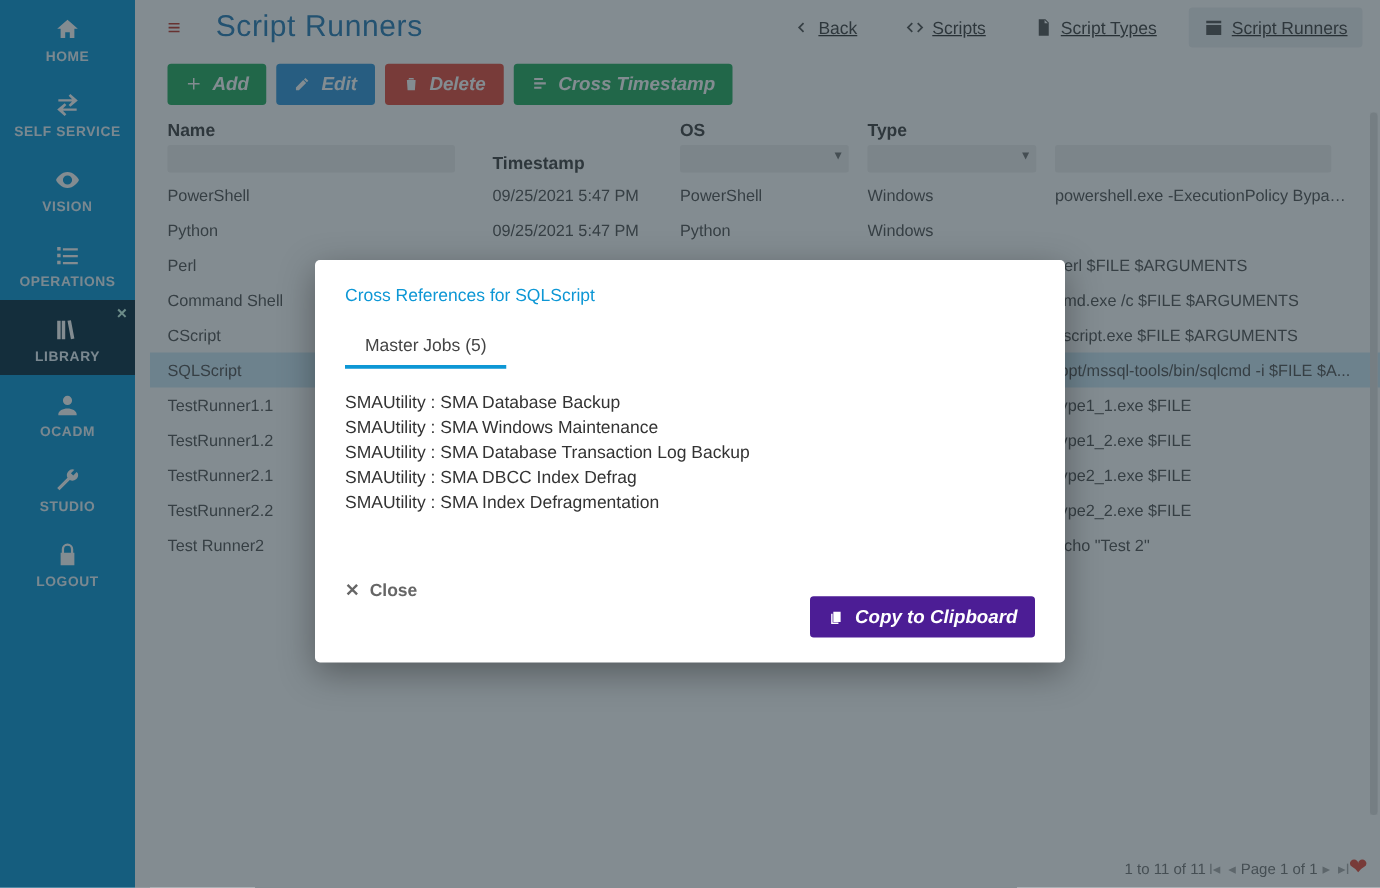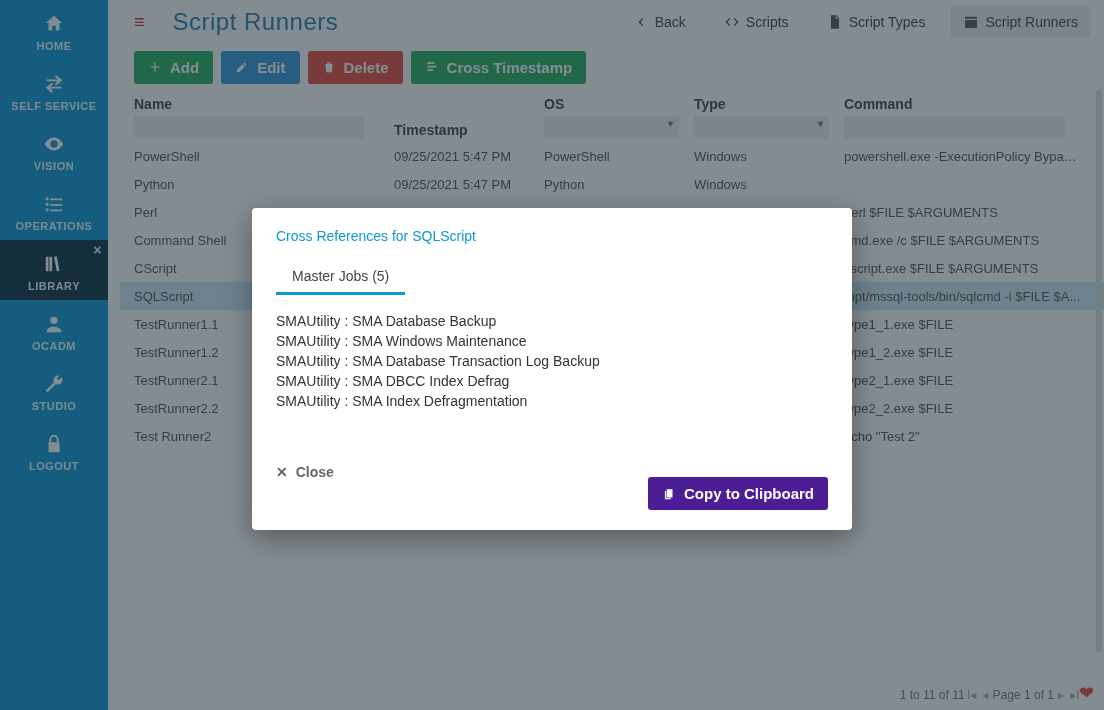--- a/index.html
+++ b/index.html
@@ -12,27 +12,27 @@
   .sidebar-item .ic { width: 28px; height: 24px; display:flex; align-items:center; justify-content:center; }
   .sidebar-item span.lbl { margin-top: 4px; font-weight: 600; }
   .sidebar-item.active { background: #0b2f44; position: relative; }
   .sidebar-item.active .close-x { position: absolute; top: 2px; right: 6px; font-size: 14px; font-weight: 700; color: #cfe; }
 
   
   .main { position: absolute; left: 120px; top: 0; right: 0; bottom: 0; background: #fff; display: flex; flex-direction: column; }
   .topbar { height: 44px; display: flex; align-items: center; padding: 0 14px; gap: 24px; }
   .burger { color: #c0392b; font-size: 18px; margin-right: 4px; }
   .page-title { color: #2c7fb8; font-size: 24px; font-weight: 400; font-family: "Segoe UI Light", Segoe UI, sans-serif; letter-spacing: .5px; }
-  .tabs { margin-left: auto; display: flex; gap: 14px; align-items: center; }
+  .tabs { margin-left: auto; display: flex; gap: 14px; align-items: center; text-decoration: underline; }
   .tab { display: flex; align-items: center; gap: 6px; padding: 8px 12px; border-radius: 3px; cursor: pointer; color: #444; font-size: 14px; }
   .tab.active { background: #eceff1; }
   .tab svg { width: 16px; height: 16px; }
 
   .toolbar { height: 46px; display: flex; align-items: center; gap: 8px; padding: 4px 14px; }
-  .btn { display:inline-flex; align-items:center; gap:8px; padding: 8px 14px; border:none; border-radius:3px; font-size: 15px; font-weight:600; color:#fff; cursor:pointer; font-family:inherit; }
+  .btn { display:inline-flex; align-items:center; gap:8px; padding: 8px 14px; border:none; border-radius:3px; font-size: 15px; font-weight:600; color:#fff; cursor:pointer; font-family:inherit;font-style:italic; }
   .btn.green { background:#27ae60; }
   .btn.blue  { background:#3498db; }
   .btn.red   { background:#e74c3c; }
   .btn svg { width:14px; height:14px; fill:#fff; }
 
   
   .grid { flex: 1 1 auto; position: relative; }
   .grid-head, .grid-row { display: grid; grid-template-columns: 260px 150px 150px 150px 1fr; padding: 0 14px; align-items: center; }
   .grid-head { height: 52px; font-weight: 600; color: #444; font-size: 14px; align-items: end; padding-bottom: 4px;}
   .grid-head .col { display:flex; flex-direction:column; gap:4px; }
@@ -215,21 +215,20 @@
         </div>
       <div class="col">
           <span>OS</span>
           <div class="filter sel"></div>
         </div>
       <div class="col">
           <span>Type</span>
           <div class="filter sel"></div>
         </div>
       <div class="col">
-          <span>Command</span>
           <input class="filter" style="">
         </div>
     </div>
     <div class="grid-body" id="grid-body">
         <div class="grid-row">
           <div>PowerShell</div>
           <div>09/25/2021 5:47 PM</div>
           <div>PowerShell</div>
           <div>Windows</div>
           <div>powershell.exe -ExecutionPolicy Bypass -F...</div>

